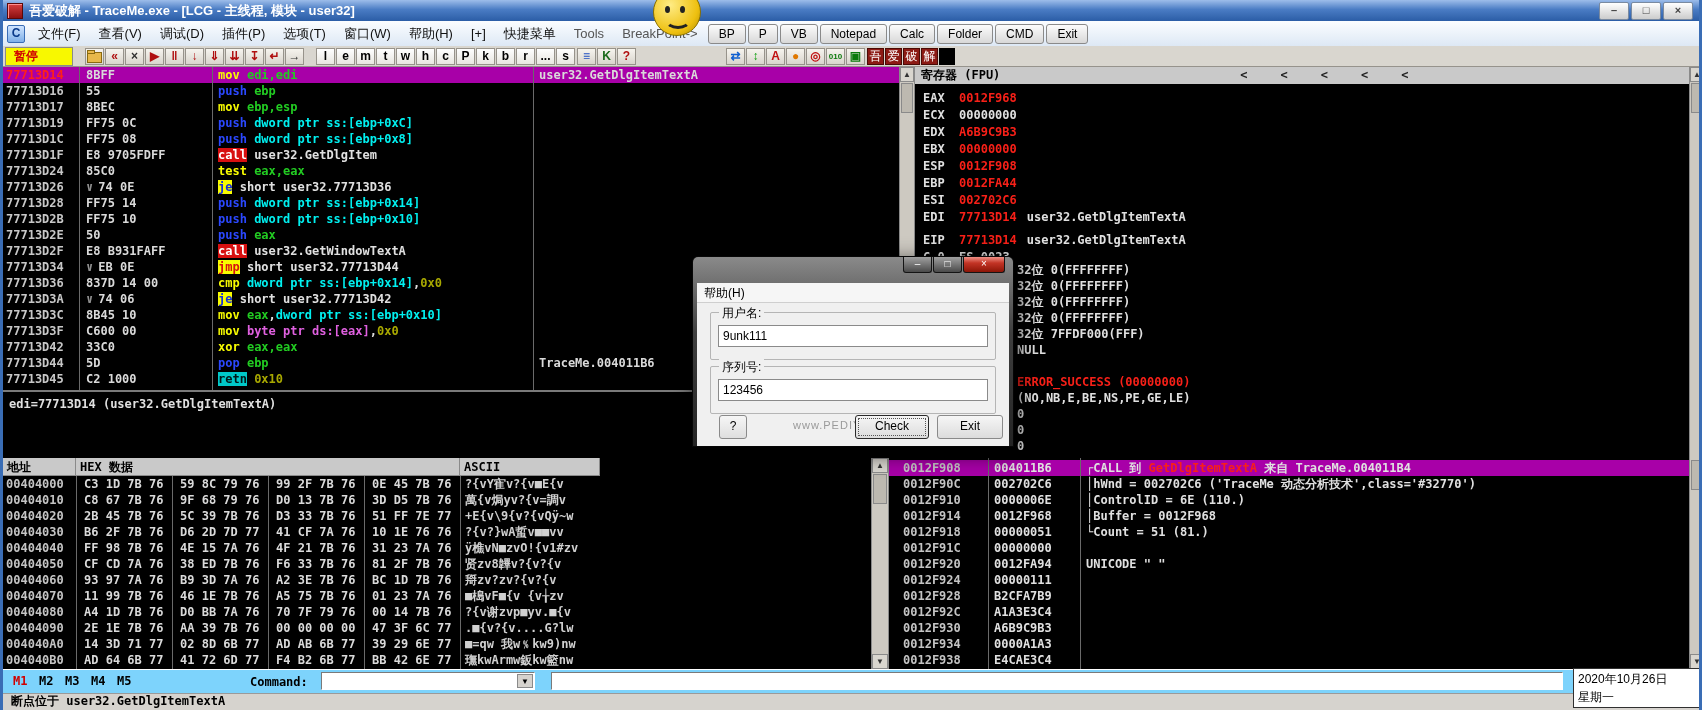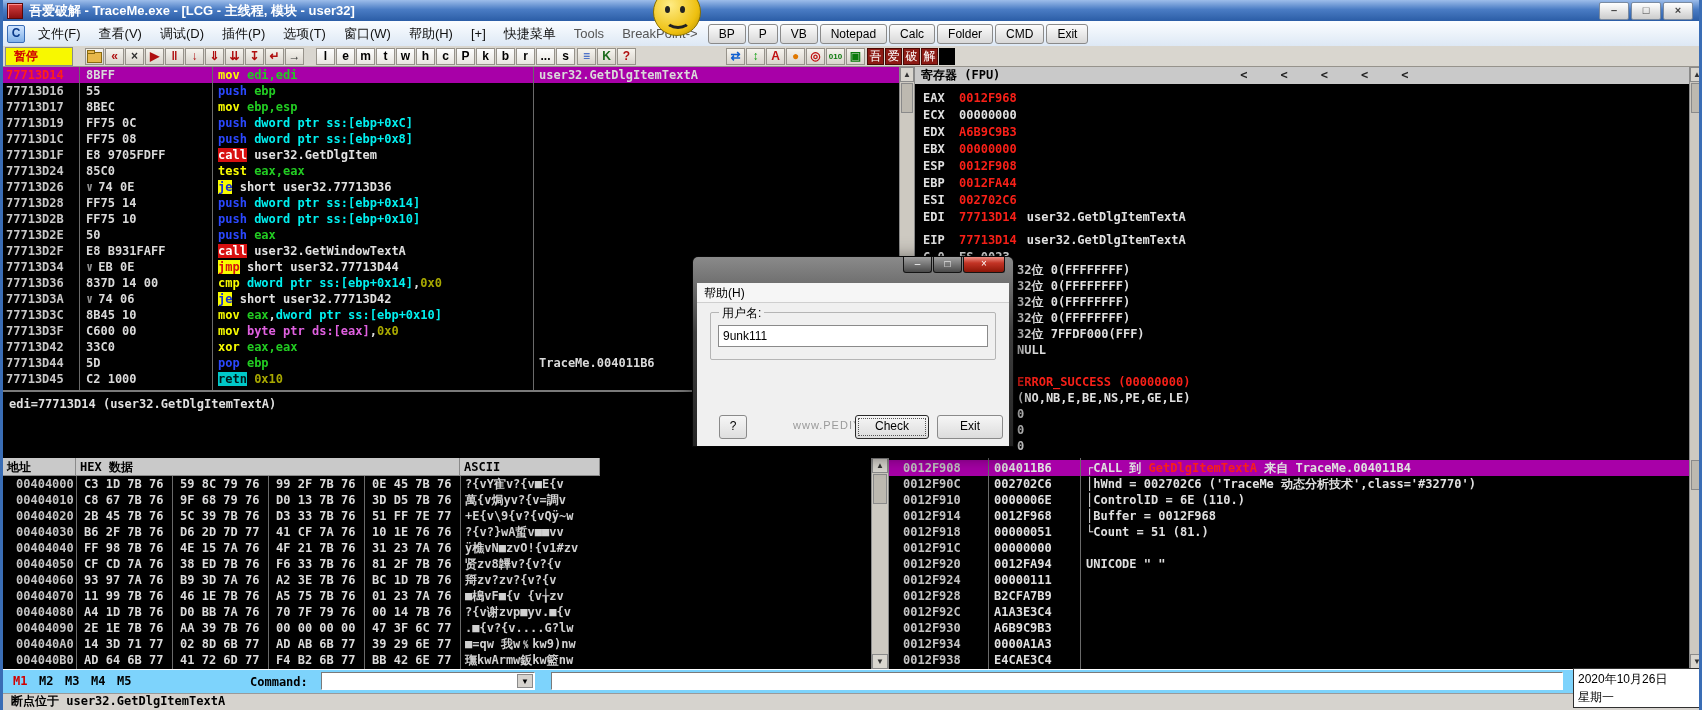--- a/index.html
+++ b/index.html
@@ -97,21 +97,21 @@
   #info{position:absolute;left:0;top:390px;width:912px;height:68px;background:#000;border-top:2px solid #7a7a7a;
     color:#e0e0e0;font:bold 12px/16px "DejaVu Sans Mono",monospace;padding:4px 0 0 6px;box-sizing:border-box;}
 
   
   #dump{position:absolute;left:0;top:458px;width:868px;height:211px;background:#000;
     font:bold 12px/16px "DejaVu Sans Mono",monospace;overflow:hidden;}
   #dump-header{display:flex;height:18px;line-height:18px;color:#000;font-size:12px;}
   .dh{background:#c9c9c9;border-right:1px solid #8a8a8a;border-bottom:1px solid #8a8a8a;padding-left:4px;box-sizing:border-box;}
   .dh-addr{width:73px;}.dh-hex{width:384px;}.dh-ascii{width:140px;}
   .d-row{display:flex;height:16px;white-space:pre;color:#dadada;}
-  .d-addr{width:73px;padding-left:13px;color:#c4c4c4;box-sizing:border-box;flex:none;}
+  .d-addr{width:73px;padding-left:3px;color:#c4c4c4;box-sizing:border-box;flex:none;}
   .d-grp{width:96px;padding-left:8px;box-sizing:border-box;flex:none;}
   .d-ascii{width:140px;padding-left:5px;color:#d0d0d0;box-sizing:border-box;flex:none;overflow:hidden;}
 
   
   #stack{position:absolute;left:886px;top:458px;width:800px;height:211px;background:#000;
     font:bold 12px/16px "DejaVu Sans Mono",monospace;padding-top:2px;box-sizing:border-box;overflow:hidden;}
   .s-row{display:flex;height:16px;white-space:pre;}
   .s-row.sel{background:#a800a8;}
   .s-addr{width:99px;padding-left:14px;color:#c4c4c4;box-sizing:border-box;flex:none;}
   .s-val{width:92px;padding-left:6px;color:#e0e0e0;box-sizing:border-box;flex:none;}
@@ -436,18 +436,22 @@
     <div class="dlg-btn">–</div>
     <div class="dlg-btn">□</div>
     <div class="dlg-btn close">×</div>
   </div>
   <div id="dlg-menu">帮助(H)</div>
   <div id="dlg-client">
     <div class="grp" id="grp-user">
       <span class="grp-label">用户名:</span>
       <input class="txt" value="9unk111" style="">
     </div>
+    <div class="grp" id="grp-serial">
+      <span class="grp-label">序列号:</span>
+      <input class="txt" value="123456" style="">
+    </div>
     <div id="help-btn">?</div>
     <span id="site-label">www.PEDIY.com</span>
     <div id="check-btn">Check</div>
     <div id="exit-btn">Exit</div>
   </div>
 </div>
 
 </body></html>

